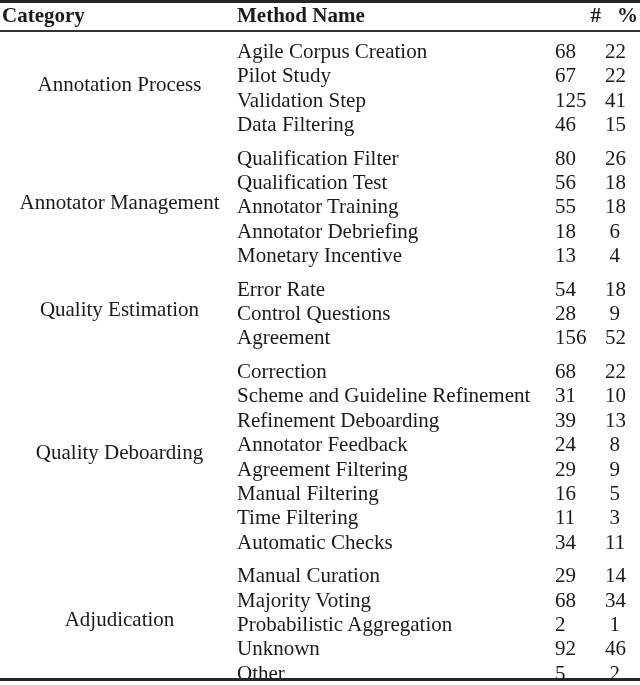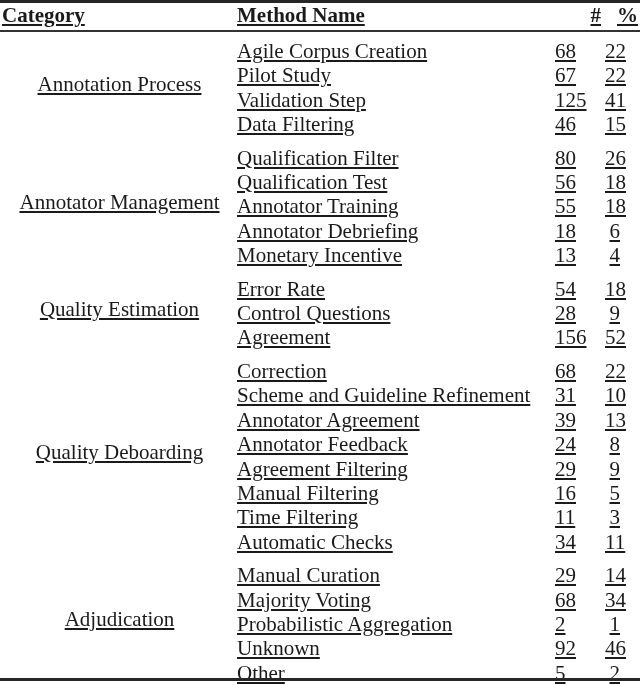--- a/index.html
+++ b/index.html
@@ -14,21 +14,20 @@
     font-family: "Liberation Serif", "DejaVu Serif", serif;
     color: #1a1a1a;
     -webkit-font-smoothing: antialiased;
   }
 
   .table-wrap {
     position: relative;
     width: 640px;
     height: 685px;
     box-sizing: border-box;
-    text-decoration: underline;
   }
 
   table.booktabs {
     width: 640px;
     border-collapse: collapse;
     table-layout: fixed;
     font-size: 21px;
   }
 
   
@@ -191,21 +190,21 @@
           <td class="c-method">Correction</td>
           <td class="c-count">68</td>
           <td class="c-pct">22</td>
         </tr>
         <tr>
           <td class="c-method">Scheme and Guideline Refinement</td>
           <td class="c-count">31</td>
           <td class="c-pct">10</td>
         </tr>
         <tr>
-          <td class="c-method">Annotator Agreement</td>
+          <td class="c-method">Refinement Deboarding</td>
           <td class="c-count">39</td>
           <td class="c-pct">13</td>
         </tr>
         <tr>
           <td class="c-method">Annotator Feedback</td>
           <td class="c-count">24</td>
           <td class="c-pct">8</td>
         </tr>
         <tr>
           <td class="c-method">Agreement Filtering</td>

